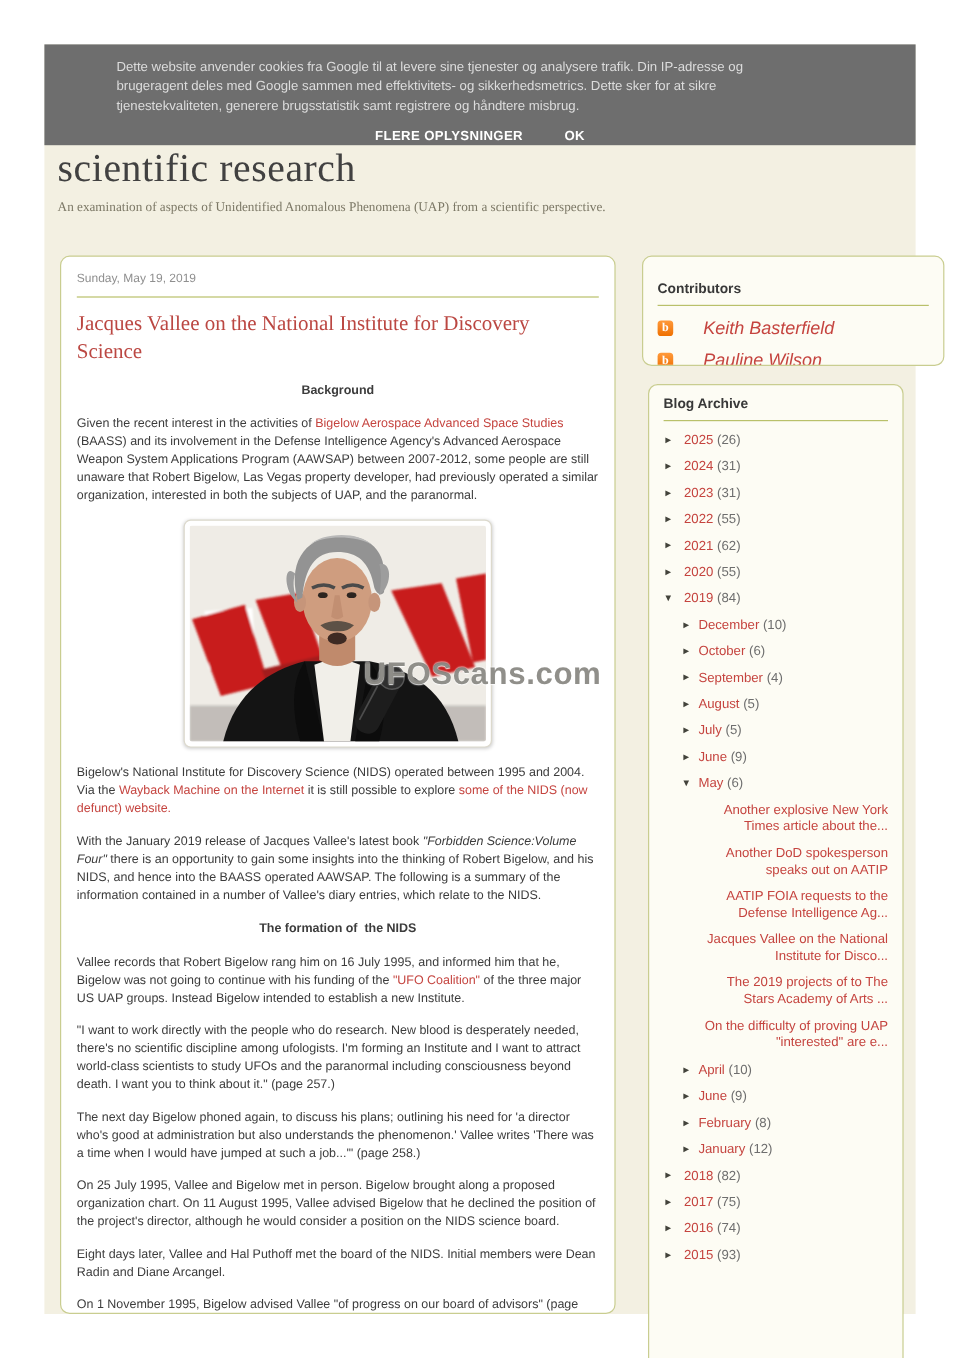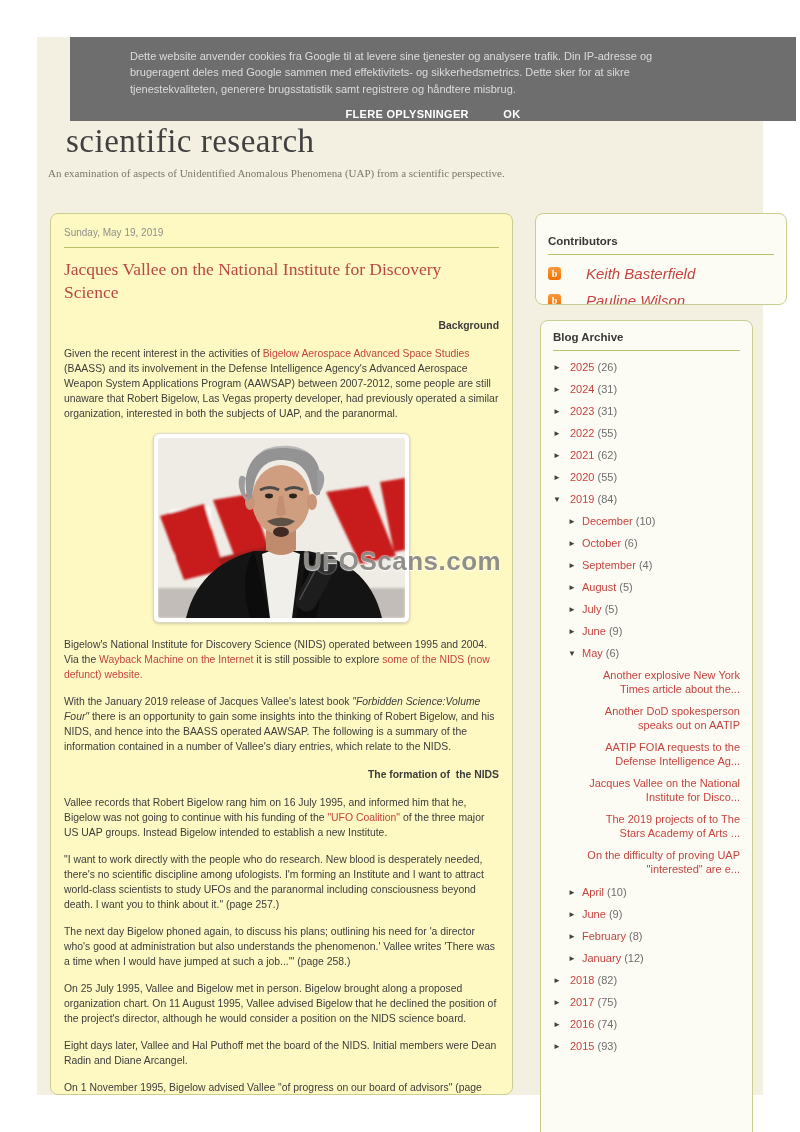--- a/index.html
+++ b/index.html
@@ -3,43 +3,43 @@
 <meta charset="utf-8">
 <style>
   * { margin:0; padding:0; box-sizing:border-box; }
   html,body { width:800px; height:1132px; background:#ffffff; overflow:hidden;
               font-family:"Liberation Sans", sans-serif; }
   .page-wrap { position:absolute; left:37px; top:37px; width:726px; height:1058px;
                background:#f3f0e2; }
 
   
   .cookie-banner { position:absolute; top:0; left:0; width:100%; height:84px;
-                   background:#6e6e6e; color:#dcdcdc;margin-left:33px; }
+                   background:#6e6e6e; color:#dcdcdc; }
   .cookie-text { padding:11px 82px 0 60px; font-size:11px; line-height:1.48; }
   .cookie-actions { text-align:center; margin-top:7px; }
   .cookie-btn { display:inline-block; color:#ffffff; font-weight:bold; font-size:11px;
                 letter-spacing:.3px; cursor:pointer; }
   .cookie-btn + .cookie-btn { margin-left:30px; }
 
   
   .blog-title { position:absolute; top:86px; left:11px; font-family:"Liberation Serif", serif;
-                font-weight:normal; font-size:33px; color:#414141; letter-spacing:.5px;margin-left:18px; }
+                font-weight:normal; font-size:33px; color:#414141; letter-spacing:.5px; }
   .blog-subtitle { position:absolute; top:130px; left:11px; font-family:"Liberation Serif", serif;
                    font-size:11px; color:#7c7866; }
 
   
   .gadget { background:#fdfcf4; border:1px solid #c9cd90; border-radius:8px; overflow:hidden; }
   .main-box { position:absolute; top:176px; left:13px; width:463px; height:882px;
-              background:#fef9c3; padding:11px 13px; font-size:10.4px; line-height:15px;
+              background:#ffffff; padding:11px 13px; font-size:10.4px; line-height:15px;
               color:#3c3c3c; }
   .post-date { font-size:10px; color:#8f8f8f; }
   .rule { border:none; border-top:1px solid #b9c06a; margin:7px 0 10px; }
   .post-title { font-family:"Liberation Serif", serif; font-weight:normal; font-size:17.5px;
                 line-height:1.32; color:#bb4742; margin:2px 0 14px; max-width:440px; }
-  .post-heading { text-align:right; font-weight:bold; margin:13px 0; white-space:pre-wrap; }
+  .post-heading { text-align:center; font-weight:bold; margin:13px 0; white-space:pre-wrap; }
   .post-para { margin:12px 0; }
   .seg-link { color:#c5443f; cursor:pointer;text-align:right; }
   .seg-italic { font-style:italic; }
 
   
   .photo-frame { width:257px; margin:12px auto 14px; background:#ffffff; padding:4px;
                  border:1px solid #dcd9cc; border-radius:6px;
                  box-shadow:0 1px 3px rgba(0,0,0,.18); cursor:pointer; }
   .photo-frame svg { display:block; border-radius:2px; }
   .watermark { position:absolute; left:252px; top:340px; font-size:26px; font-weight:bold;

